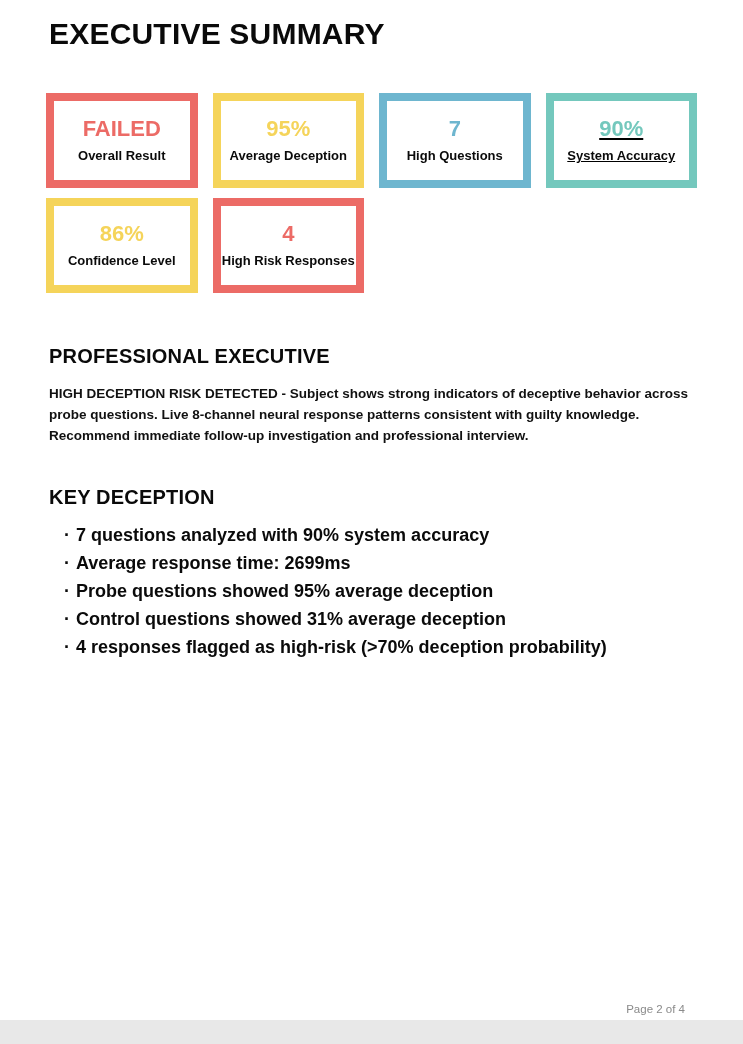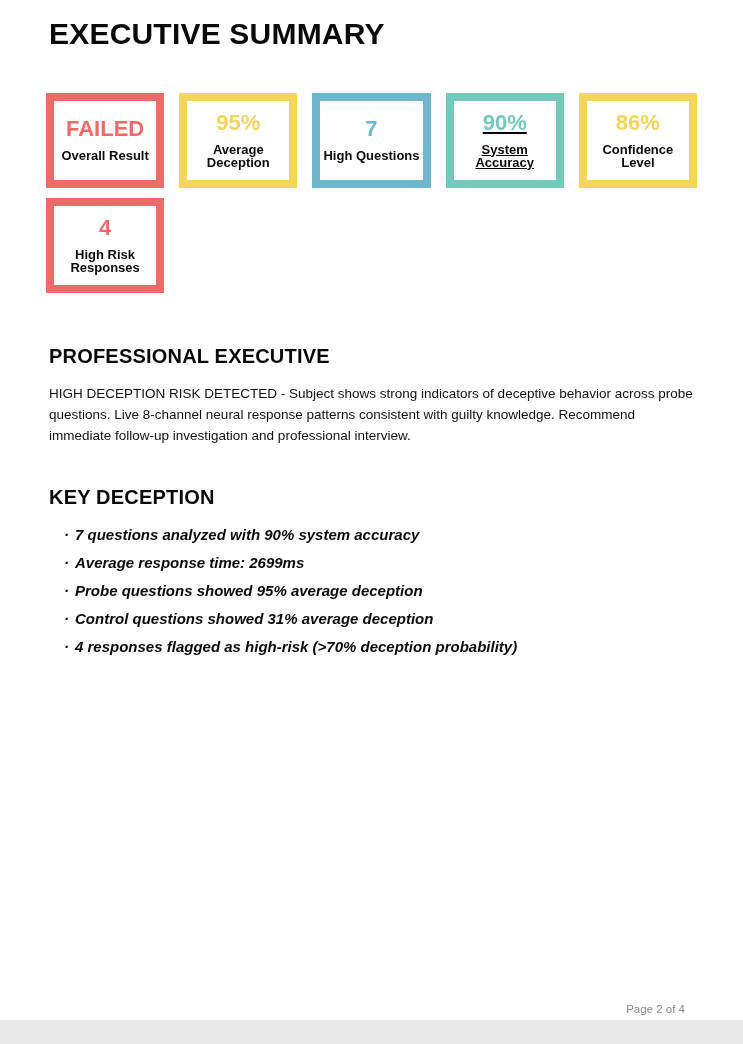--- a/index.html
+++ b/index.html
@@ -22,21 +22,21 @@
     font-size: 30px;
     font-weight: bold;
     color: #0a0a0a;
     letter-spacing: 0.2px;
     line-height: 1.15;
   }
 
   .cards {
     margin-top: 41px;
     display: grid;
-    grid-template-columns: repeat(5, 1fr);
+    grid-template-columns: repeat(4, 1fr);
     column-gap: 15px;
     row-gap: 10px;
   }
 
   .card {
     height: 95px;
     border: 8px solid #ccc;
     background: #ffffff;
     display: flex;
     flex-direction: column;
@@ -69,33 +69,33 @@
   }
 
   .section-heading.key-findings { margin-top: 40px; }
 
   .assessment-body {
     margin: 15px 0 0 3px;
     width: 650px;
     font-size: 13.5px;
     line-height: 21px;
     color: #111111;
+    font-weight: bold;
   }
 
   .findings-list {
     list-style: none;
     margin: 12px 0 0 18px;
   }
 
   .findings-list li {
-    font-size: 15px;
+    font-size: 18px;
     font-weight: bold;
     color: #0a0a0a;
     line-height: 28px;
-    font-style: italic;
   }
 
   .findings-list li::before {
     content: "\00B7";
     margin-right: 6px;
     font-weight: bold;
   }
 
   .page-footer {
     position: absolute;

